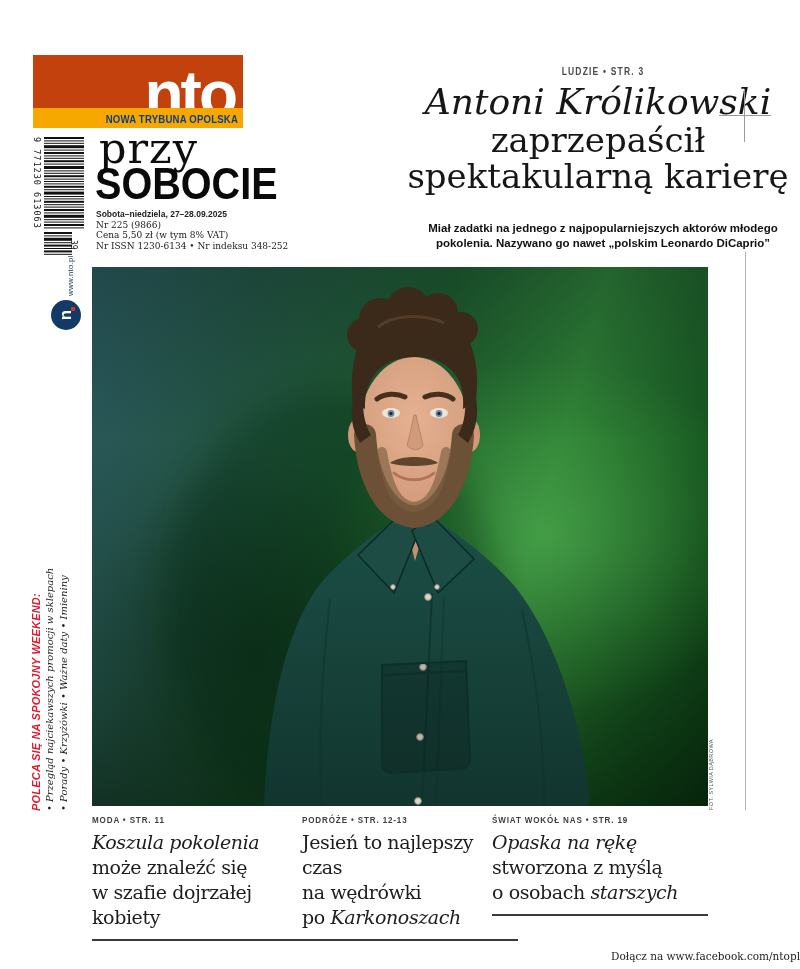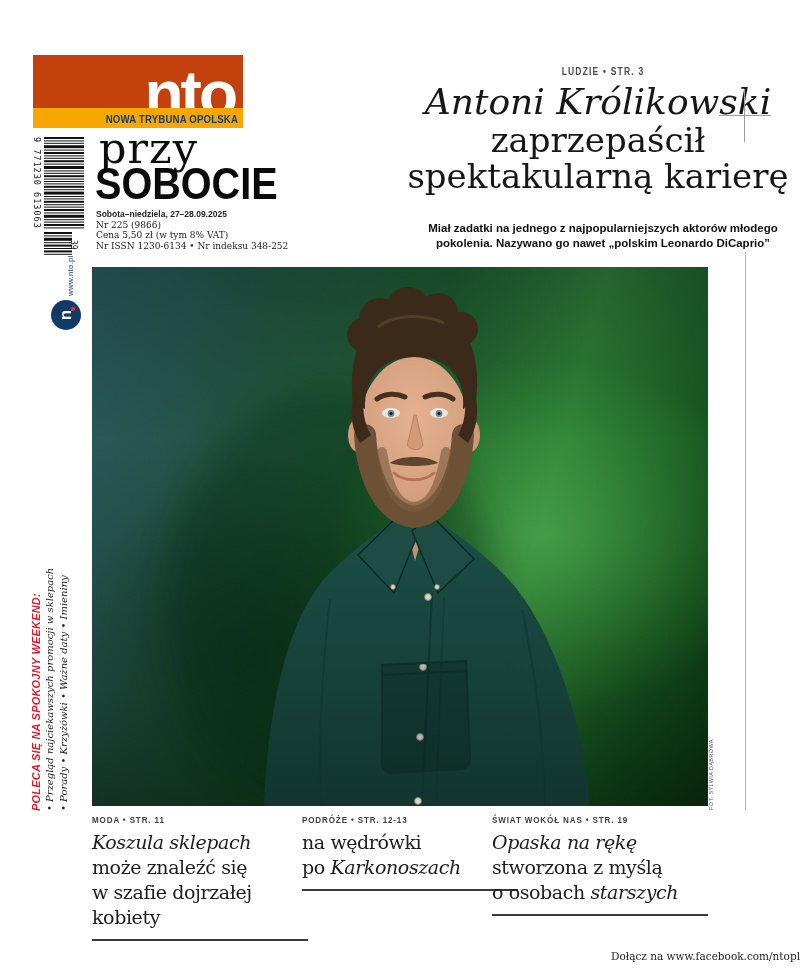--- a/index.html
+++ b/index.html
@@ -259,29 +259,30 @@
   <div class="abs promo">
     <div class="t">POLECA SIĘ NA SPOKOJNY WEEKEND:</div>
     <div class="l">• Przegląd najciekawszych promocji w sklepach</div>
     <div class="l">• Porady • Krzyżówki • Ważne daty • Imieniny</div>
   </div>
 
   <div class="abs teasers" id="teasers">
       <div class="tcol" style="left: 92px;">
         <div class="kick">MODA • STR. 11</div>
         <div class="hl">
-          <div><em>Koszula sklepach</em></div>
+          <div><em>Koszula pokolenia</em></div>
           <div><span>może znaleźć się</span></div>
           <div><span>w szafie dojrzałej kobiety</span></div>
         </div>
         <div class="rule"></div>
       </div>
       <div class="tcol" style="left: 302px;">
         <div class="kick">PODRÓŻE • STR. 12-13</div>
         <div class="hl">
+          <div><span>Jesień to najlepszy czas</span></div>
           <div><span>na wędrówki</span></div>
           <div><span>po </span><em>Karkonoszach</em></div>
         </div>
         <div class="rule"></div>
       </div>
       <div class="tcol" style="left: 492px;">
         <div class="kick">ŚWIAT WOKÓŁ NAS • STR. 19</div>
         <div class="hl">
           <div><em>Opaska na rękę</em></div>
           <div><span>stworzona z myślą</span></div>

